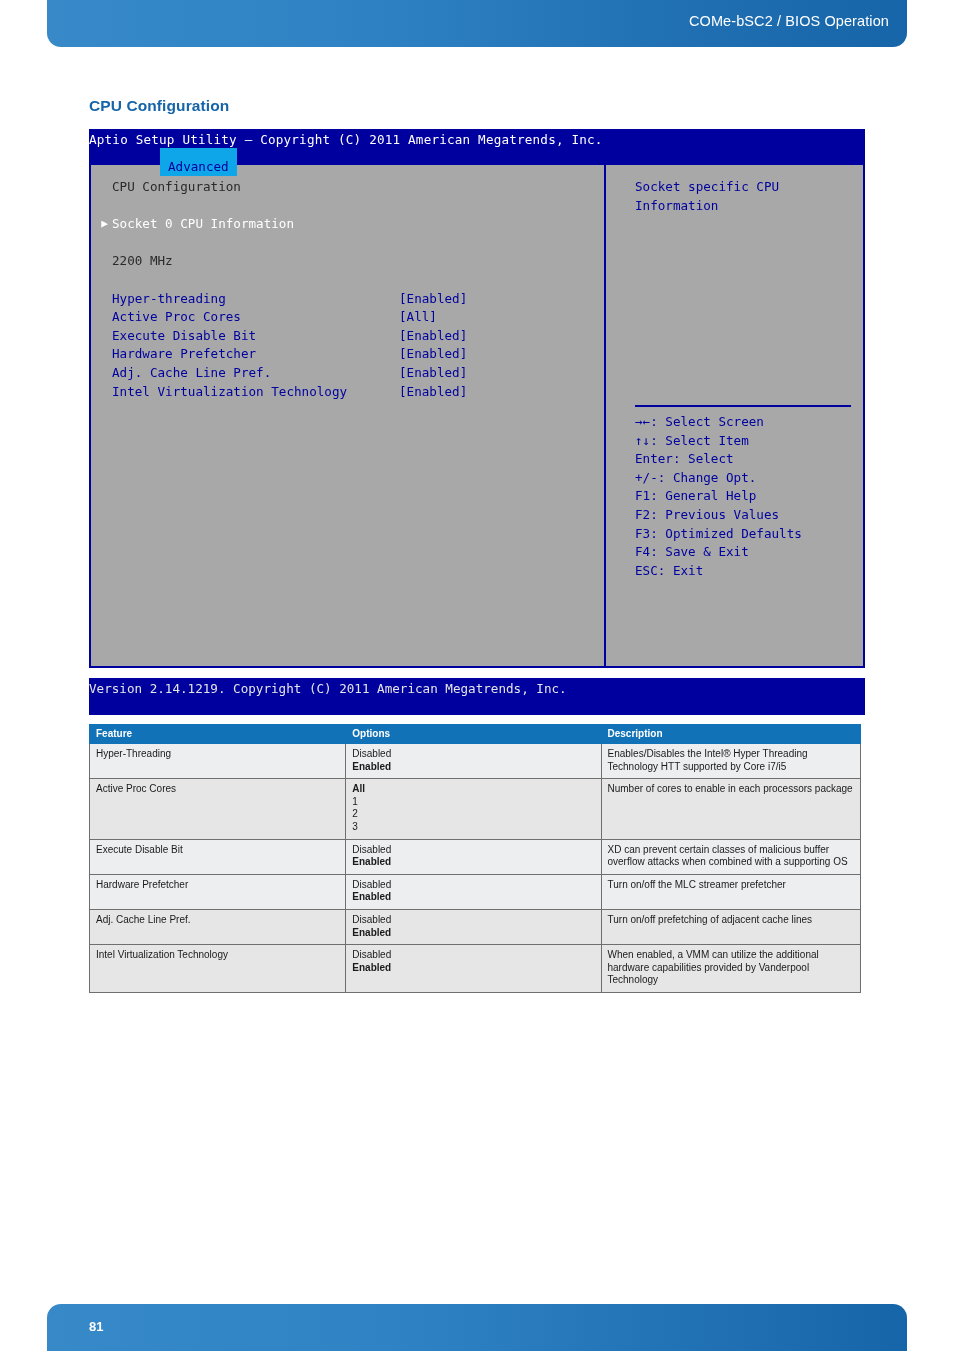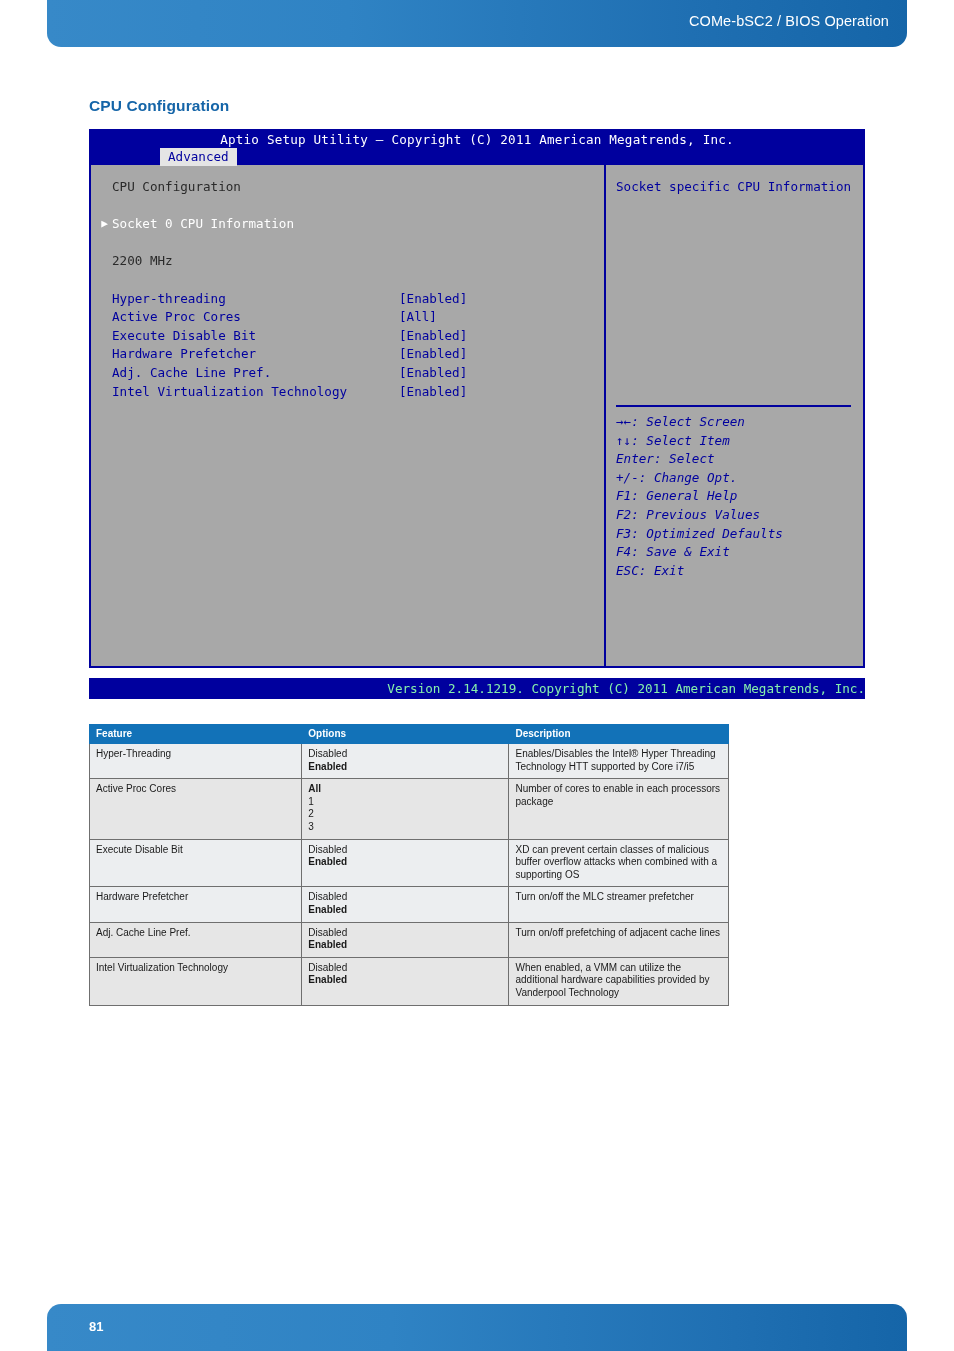--- a/index.html
+++ b/index.html
@@ -59,31 +59,30 @@
     font-size: 12.6px;
     line-height: 18.6px;
   }
   .bios-titlebar {
     background: #00009e;
     height: 36px;
     position: relative;
   }
   .bios-titlebar .apt-title {
     color: #ffffff;
-    text-align: center;
     padding-top: 2px;
     letter-spacing: 0.2px;
   }
   .bios-tab {
     position: absolute;
     left: 71px;
     top: 19px;
-    background: #e5e5e5;
+    background: #0ea5e9;
     color: #00009e;
-    padding: 0px 8px 1px 8px;
+    padding: 10px 8px 1px 8px;
     line-height: 17px;
   }
 
   .bios-body {
     display: flex;
     background: #a8a8a8;
     border: 2px solid #00009e;
     border-top: none;
     height: 503px;
     box-sizing: border-box;
@@ -97,20 +96,21 @@
   .bios-divider {
     width: 2px;
     background: #00009e;
     flex: 0 0 auto;
   }
   .bios-right {
     flex: 1;
     position: relative;
     padding: 13px 0 0 10px;
     box-sizing: border-box;
+    margin-left: 19px;
   }
 
   .bios-row {
     display: flex;
     padding-left: 21px;
   }
   .bios-row .lbl { width: 287px; }
   .bios-row.spacer { height: 18.6px; }
   .txt-dark  { color: #2a2a2a; }
   .txt-blue  { color: #00009e; }
@@ -135,37 +135,37 @@
     top: 240px;
     height: 2px;
     background: #00009e;
   }
   .keys {
     position: absolute;
     left: 10px;
     top: 248px;
     color: #00009e;
   }
-  .keys div { white-space: pre; font-style: italic; }
+  .keys div { white-space: pre; }
 
   .bios-version {
     background: #00009e;
-    color: #86efac;
-    text-align: right;
-    height: 21px;
+    color: #e5e5e5;
+    text-align: left;
+    height: 37px;
     line-height: 21px;
     margin-top: 10px;
   }
 
   
   .feat-table {
     position: absolute;
     left: 89px;
     top: 724px;
-    width: 640px;
+    width: 772px;
     border-collapse: collapse;
     font-size: 10px;
     color: #1a1a1a;
   }
   .feat-table th {
     background: #1272b8;
     color: #ffffff;
     font-size: 10px;
     font-weight: 700;
     text-align: left;

